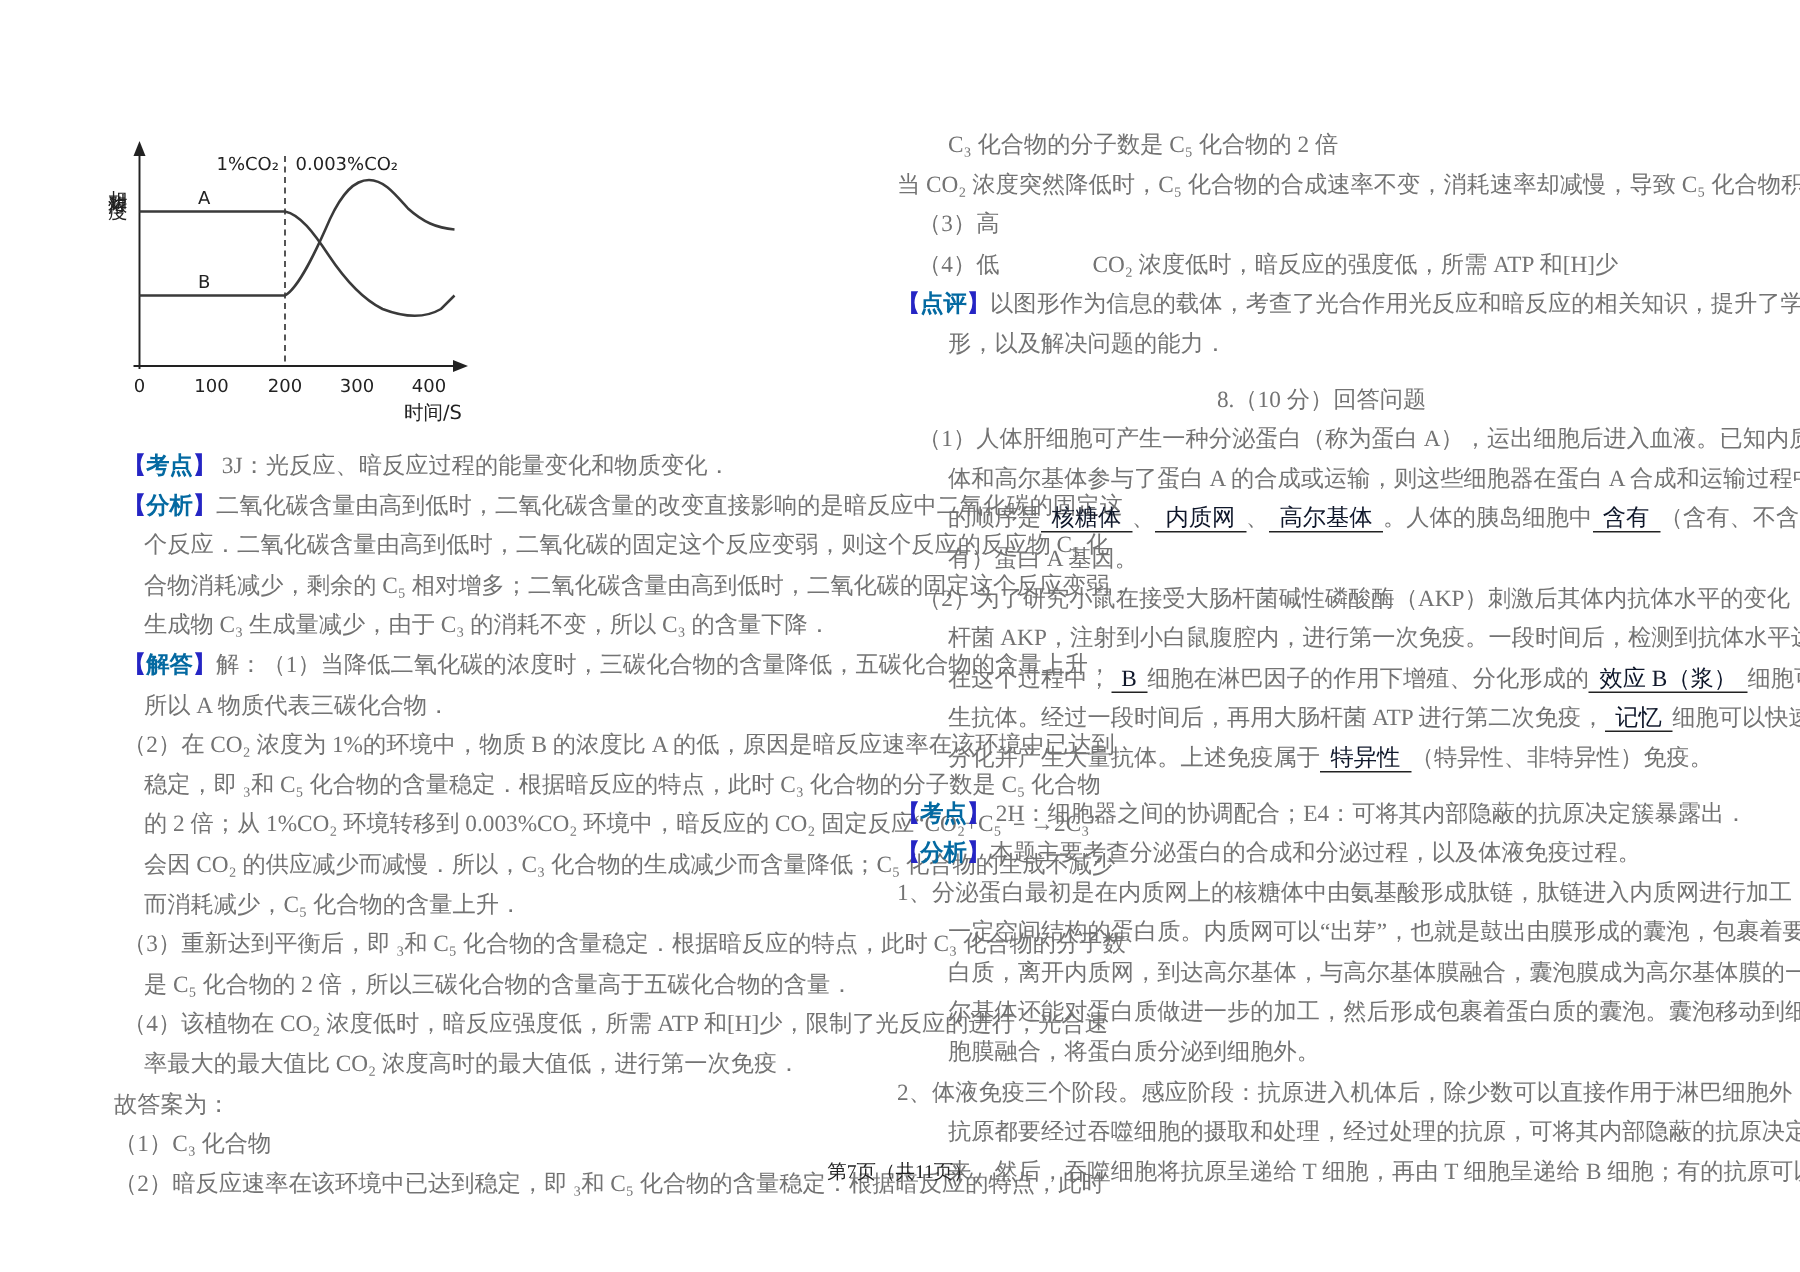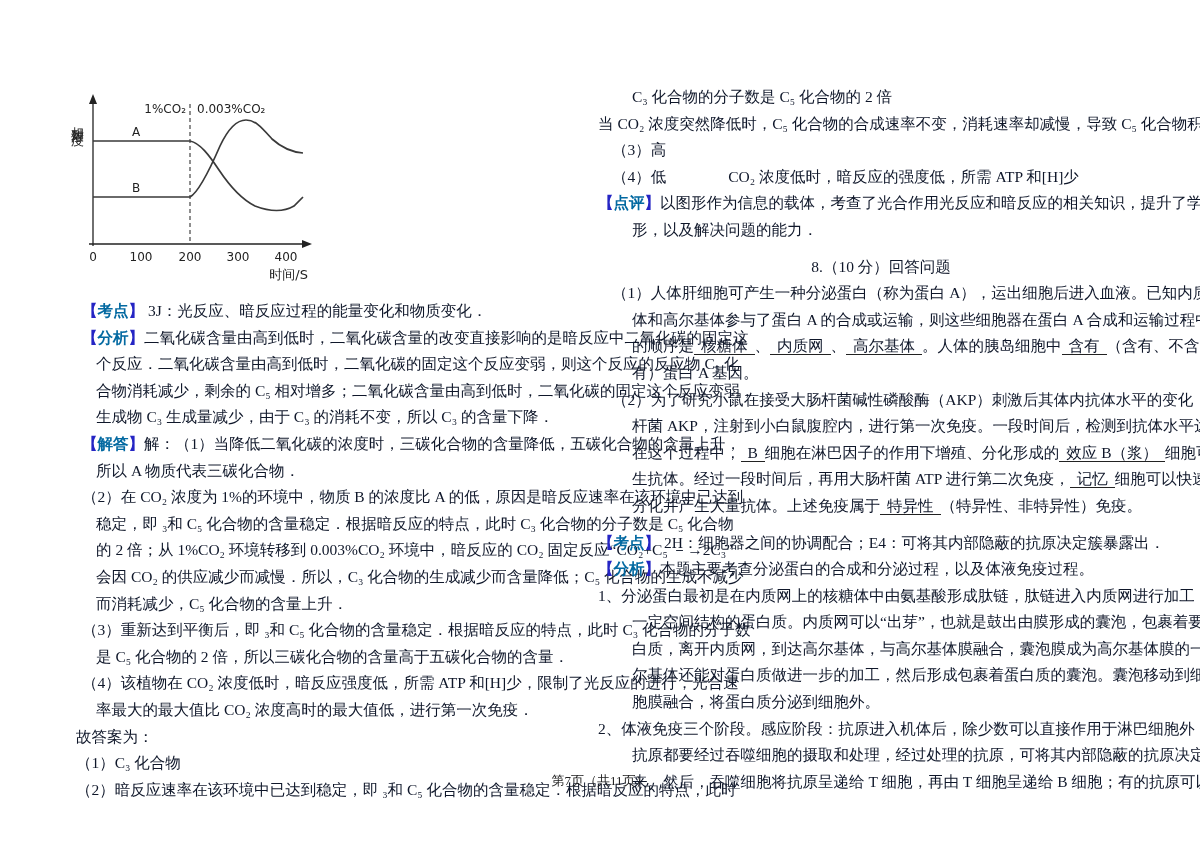--- a/index.html
+++ b/index.html
@@ -11,21 +11,21 @@
   .col-left-text { left:62px; top:298px; width:540px; }
   .col-right { left:598px; top:84px; width:552px; }
 
   .line { line-height:26.6px; white-space:nowrap; }
   .i0 { padding-left:0; }
   .i1 { padding-left:14px; }
   .i2 { padding-left:20px; }
   .i3 { padding-left:34px; }
   .gap { margin-top:10px;text-align:center; }
 
-  .r-n { color:#0f172a; }
+  .r-n { color:#737373; }
   .r-b { color:#2525c4; font-weight:bold; }
   .r-g { color:#0369a1; font-weight:bold; }
   .r-u { color:#0f172a; border-bottom:1.2px solid #222; padding:0 7px; }
 
   .chart { position:absolute; left:60px; top:84px; width:340px; height:200px; }
   .chart svg { display:block; }
   .chart text { font-size:12px; fill:#222; font-family:"DejaVu Sans","Liberation Sans",sans-serif; }
   .ylabel-vert { position:absolute; left:8px; top:32px; writing-mode:vertical-rl; text-orientation:upright;
                  font-size:13px; letter-spacing:2px; color:#222;
                  font-family:"DejaVu Sans","Liberation Sans",sans-serif; }

